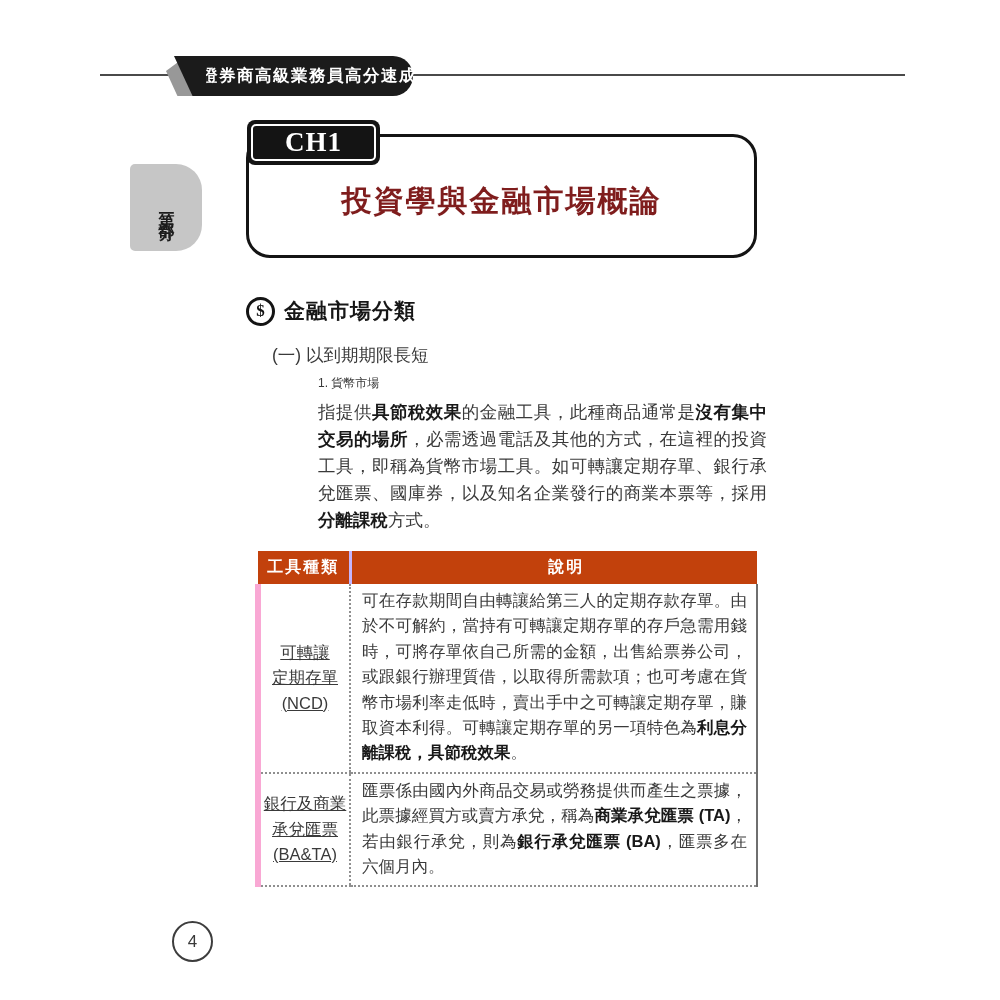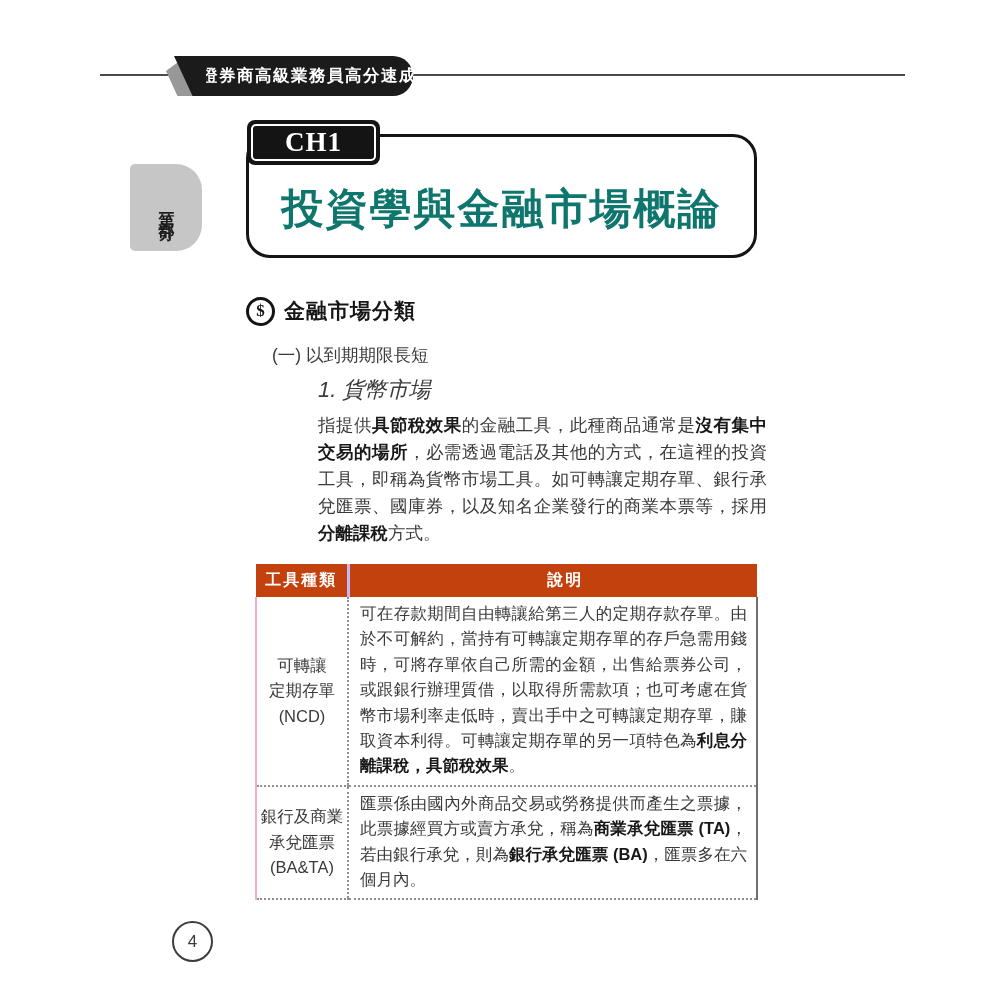--- a/index.html
+++ b/index.html
@@ -61,21 +61,21 @@
     content:""; position:absolute; inset:4px;
     border:2px solid #ffffff; border-radius:5px;
   }
   .ch-badge .ch-text {
     color:#ffffff; font-family:"Liberation Serif","DejaVu Serif",serif;
     font-weight:bold; font-size:27px; letter-spacing:1px; position:relative;
   }
   .title-box h1 {
     position:absolute; left:0; right:0; top:44px; text-align:center;
     font-family:"Liberation Serif","DejaVu Serif",serif;
-    font-size:42px; font-weight:bold; color:#0f766e; letter-spacing:2px;
+    font-size:30px; font-weight:bold; color:#7f1d1d; letter-spacing:2px;
     white-space:nowrap;
   }
 
   
   .content { position:absolute; left:246px; top:295px; width:513px; }
 
   .sec-heading { display:flex; align-items:center; gap:9px; height:32px; }
   .dollar-icon {
     width:29px; height:29px; border:3px solid #141414; border-radius:50%;
     display:flex; align-items:center; justify-content:center; flex:0 0 auto;
@@ -85,41 +85,41 @@
   .sec-heading .sec-title {
     font-family:"Liberation Serif","DejaVu Serif",serif;
     font-size:21px; font-weight:bold; color:#161616; letter-spacing:1px;
   }
 
   .intro {
     margin:5px 0 0 26px; width:487px;
     font-size:17.5px; line-height:27px; text-align:justify; color:#3a3a3a;
   }
   .item-l1 { margin:16px 0 0 26px; font-size:17.5px; color:#3a3a3a; }
-  .item-l2 { margin:8px 0 0 72px; font-size:22px; color:#3a3a3a;font-style:italic; }
+  .item-l2 { margin:8px 0 0 72px; font-size:12px; color:#3a3a3a; }
   .para {
     margin:7px 0 0 72px; width:449px;
     font-size:17.5px; line-height:27px; text-align:justify; color:#3a3a3a;
   }
   .para b, .intro b, .desc b { color:#181818; }
 
   
   .tbl-wrap { margin:17px 0 0 9px; width:503px; }
   table { border-collapse:collapse; width:100%; table-layout:fixed; }
   col.c1 { width:92px; }
   thead th {
     background:#c2410c; color:#ffffff; font-size:16px; font-weight:bold;
     height:33px; letter-spacing:2px;
   }
   thead th + th { border-left:3px solid #c4b5fd;padding-left:24px; }
   tbody td { border-bottom:2px dotted #8f8f8f; vertical-align:middle; }
   tbody td.tool {
-    border-left:2px solid #f9a8d4;
+    border-left:6px solid #f9a8d4;
     text-align:center; font-size:16.5px; line-height:25.5px;
-    white-space:pre-line; color:#3a3a3a; padding:4px 2px;
+    white-space:pre-line; color:#3a3a3a; padding:4px 2px;text-decoration:underline;
   }
   tbody td.desc {
     border-left:2px dotted #8f8f8f; border-right:2px solid #6f6f6f;
     font-size:16.5px; line-height:25.4px; text-align:justify;
     color:#3a3a3a; padding:4px 9px 6px 11px;
   }
 
   
   .page-num-circle {
     position:absolute; left:172px; top:921px; width:41px; height:41px;

